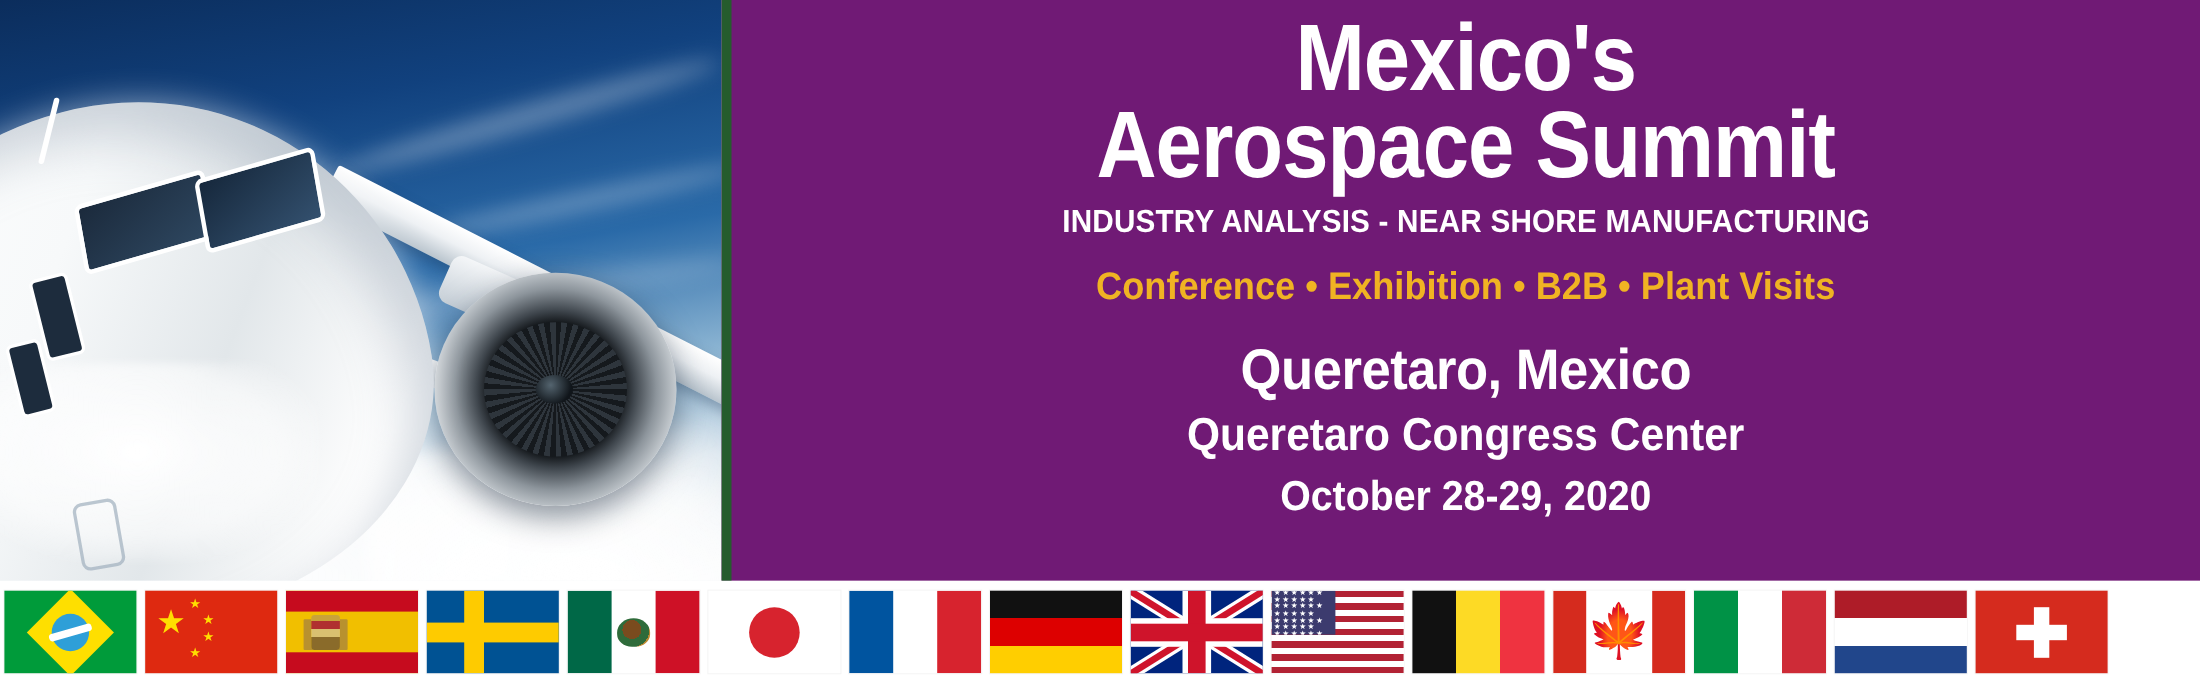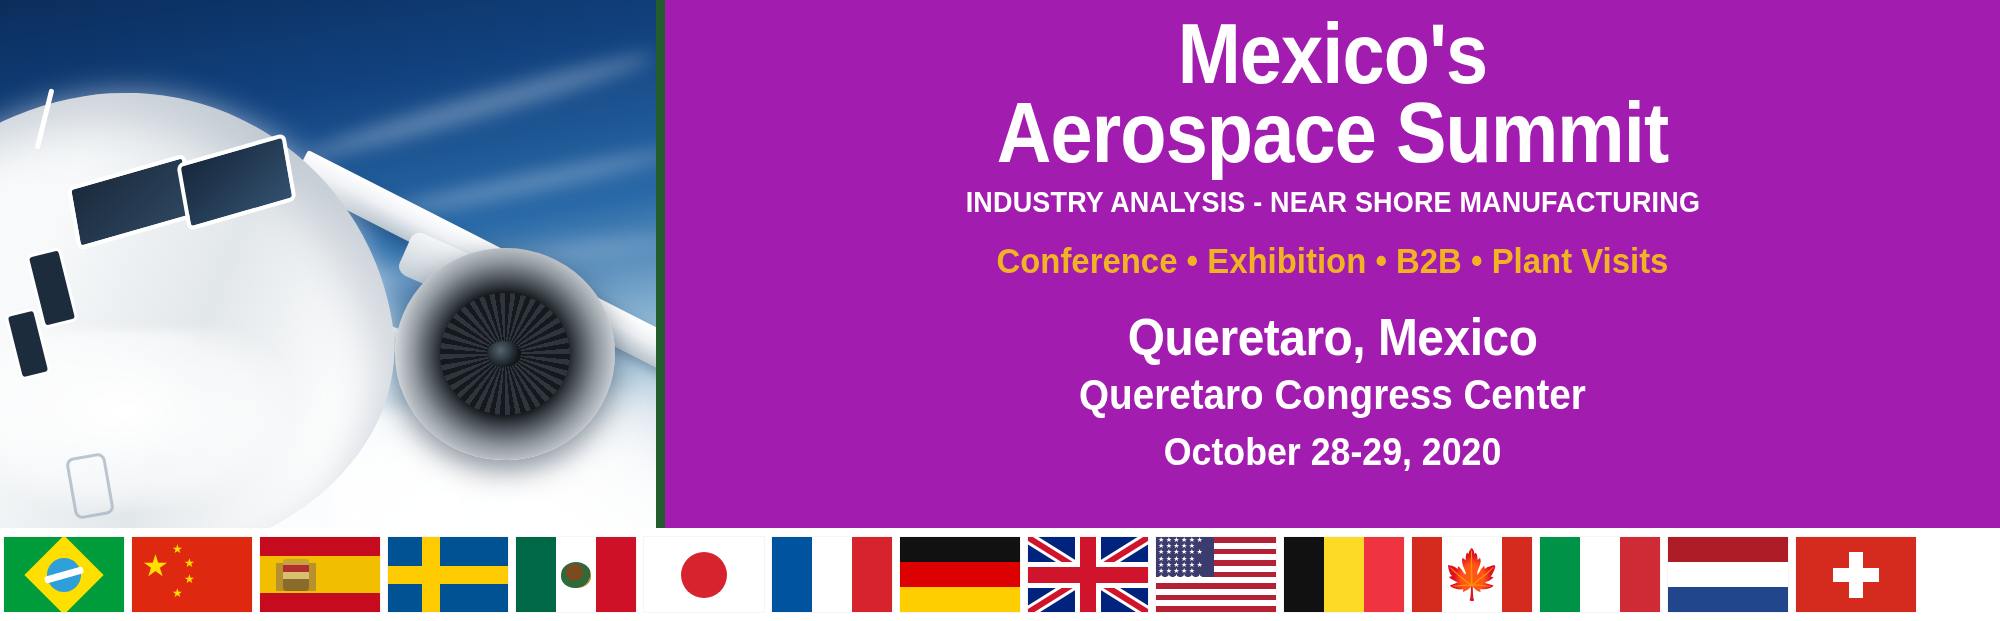--- a/index.html
+++ b/index.html
@@ -140,21 +140,21 @@
     position:absolute;left:300px;top:330px;width:200px;height:24px;
     background:linear-gradient(180deg,#fbfcfd,#c2ccd4);
     transform:rotate(20deg);border-radius:4px 14px 14px 4px;
   }
 
   
   .green-panel{
     position:relative;
     flex:1 1 auto;
     height:528px;
-    background:#a21caf;
+    background:#701a75;
     border-left:9px solid #255c2d;
     box-sizing:border-box;
     display:flex;
     flex-direction:column;
     align-items:center;
     justify-content:flex-start;
     padding-top:14px;
     overflow:hidden;
   }
 

